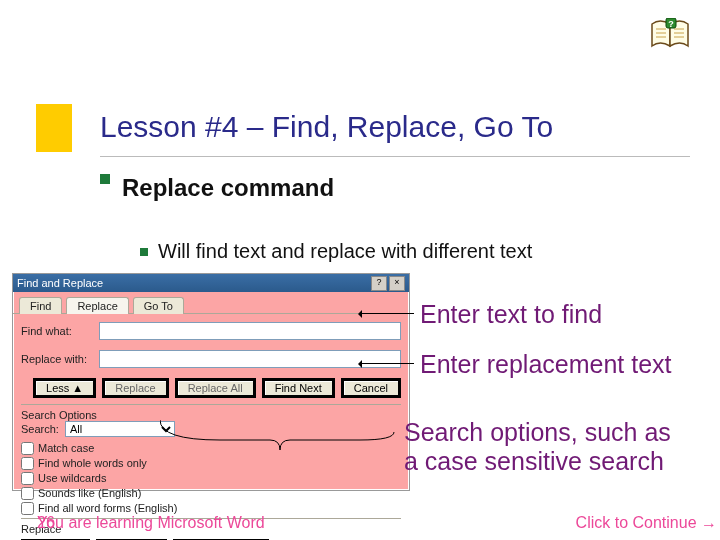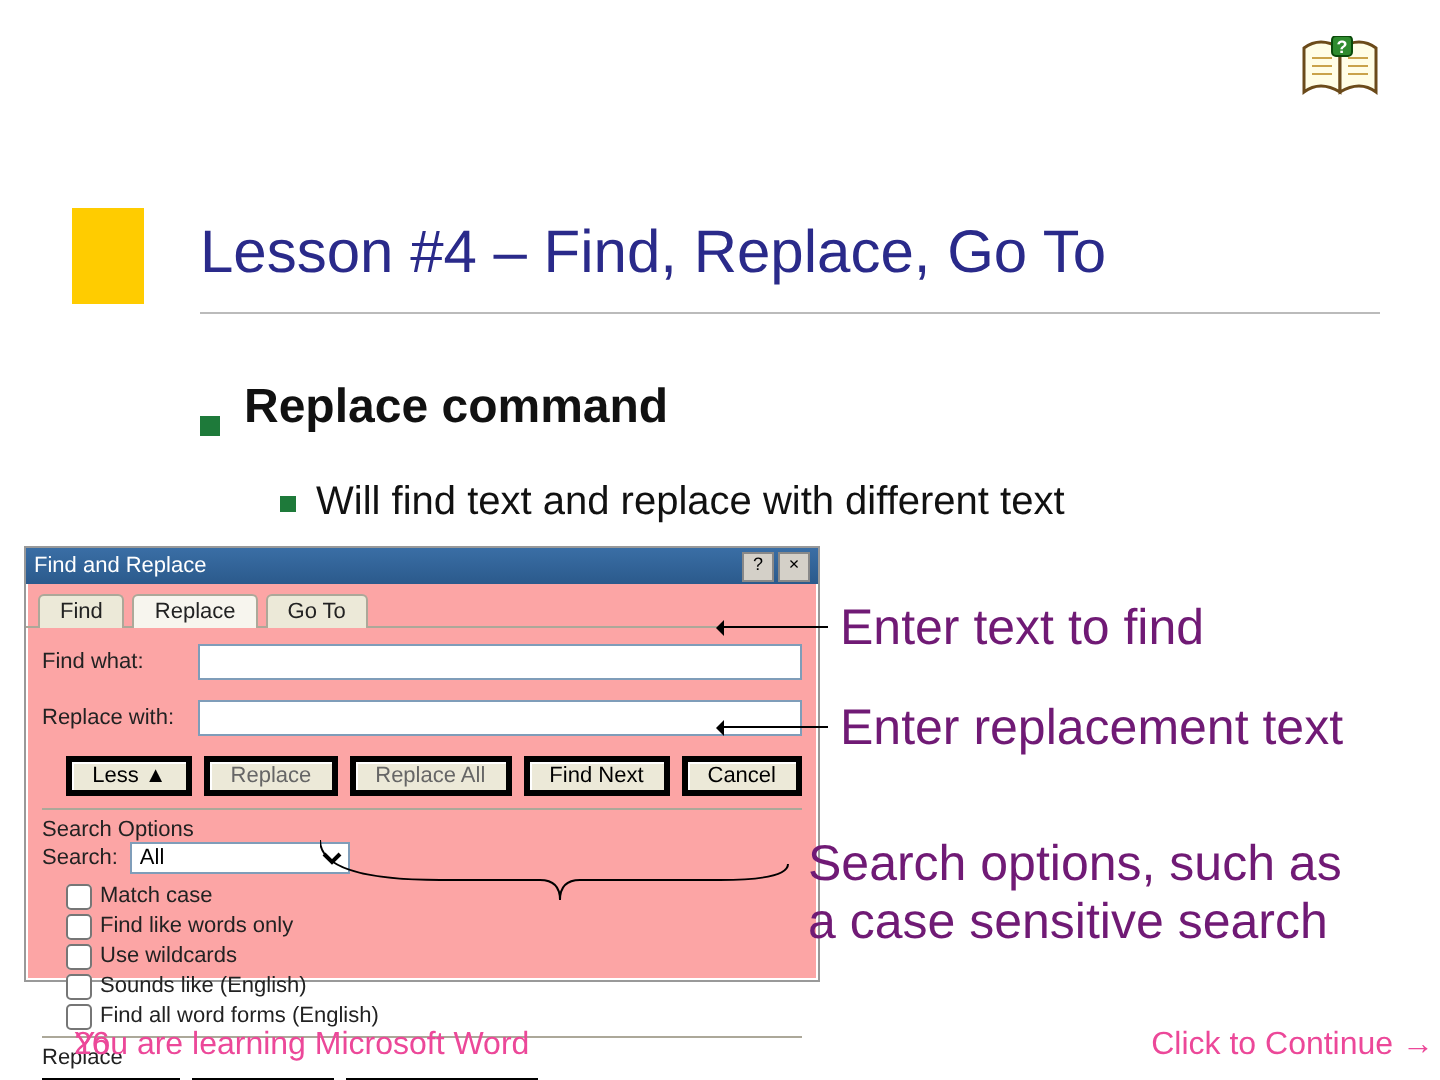--- a/index.html
+++ b/index.html
@@ -9,21 +9,21 @@
   .help-icon{position:absolute;right:28px;top:18px}
   .help-icon svg{display:block}
 
   
   .title-block{position:absolute;left:0;top:104px;width:720px}
   .title-accent{position:absolute;left:36px;top:0;width:36px;height:48px;background:#ffcc00}
   .title-text{position:absolute;left:100px;top:6px;font-size:30px;color:#2a2a8a;font-family:Verdana,Arial,sans-serif}
   .title-rule{position:absolute;left:100px;top:52px;width:590px;height:0;border-top:1px solid #bbb}
 
   
-  .bullet1{position:absolute;left:100px;top:190px;display:flex;align-items:flex-end;gap:12px}
+  .bullet1{position:absolute;left:100px;top:174px;display:flex;align-items:flex-start;gap:12px}
   .sq{width:10px;height:10px;background:#1e7a3a;display:inline-block;flex:0 0 10px}
   .bullet1 .txt{font-size:24px;font-weight:bold;color:#111}
   .bullet2{position:absolute;left:140px;top:240px;display:flex;align-items:center;gap:10px}
   .sq2{width:8px;height:8px;background:#1e7a3a;display:inline-block;flex:0 0 8px}
   .bullet2 .txt{font-size:20px;color:#111}
 
   
   .dialog{position:absolute;left:12px;top:273px;width:396px;height:216px;background:#fca5a5;border:1px solid #999;box-shadow:0 0 0 1px #fff inset;font-family:Tahoma,Arial,sans-serif;font-size:11px;color:#222}
   .dlg-title{height:18px;background:linear-gradient(#3a6ea5,#2b5a8c);color:#fff;display:flex;align-items:center;justify-content:space-between;padding:0 4px;font-size:11px}
   .dlg-title .btns{display:flex;gap:2px}
@@ -34,21 +34,21 @@
   .dlg-body{padding:8px}
   .row{display:flex;align-items:center;gap:6px;margin-bottom:10px}
   .row label{width:72px}
   .row input[type=text]{flex:1;height:16px;border:1px solid #7f9db9;background:#fff;padding:0 2px;font-size:11px}
   .btn-row{display:flex;justify-content:flex-end;gap:6px;margin:2px 0 6px 0}
   .btn{padding:1px 10px;border:3px solid #000000;background:#ece9d8;font-size:11px;box-shadow:1px 1px 0 #fff inset;color:#666}
   .btn.enabled{color:#000}
   .sect{border-top:1px solid #aca899;padding-top:4px}
   .search-row{display:flex;align-items:center;gap:6px;margin-bottom:4px}
   .search-row select{width:110px;font-size:11px;border:1px solid #7f9db9;height:16px;background:#fff}
-  .chk{display:flex;align-items:center;gap:4px;margin-left:12px;line-height:15px}
+  .chk{display:flex;align-items:center;gap:4px;margin-left:0;line-height:15px}
   .chk input{margin:0}
   .bottom-btn-row{display:flex;gap:6px;margin-top:4px}
 
   
   .callout{position:absolute;font-size:25px;color:#701a75;width:280px}
   .c1{left:420px;top:300px}
   .c2{left:420px;top:350px}
   .c3{left:404px;top:418px}
 
   
@@ -135,21 +135,21 @@
           <select>
             <option>All</option>
           </select>
         </div>
         <label class="chk">
             <input type="checkbox" style="">
             <span>Match case</span>
           </label>
         <label class="chk">
             <input type="checkbox" style="">
-            <span>Find like words only</span>
+            <span>Find whole words only</span>
           </label>
         <label class="chk">
             <input type="checkbox" style="">
             <span>Use wildcards</span>
           </label>
         <label class="chk">
             <input type="checkbox" style="">
             <span>Sounds like (English)</span>
           </label>
         <label class="chk">

